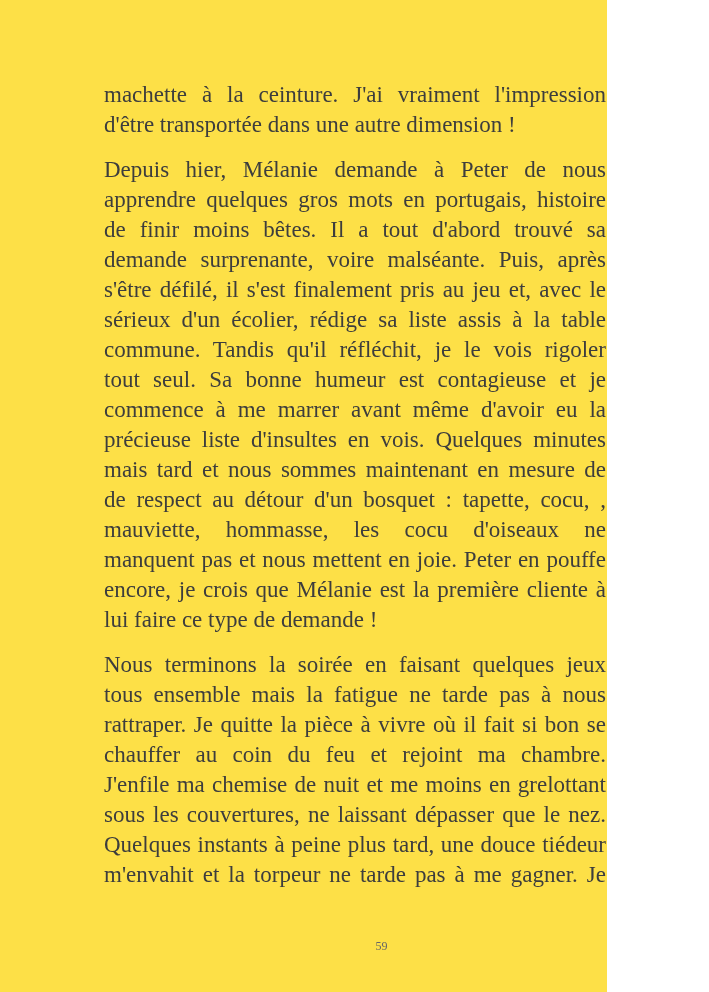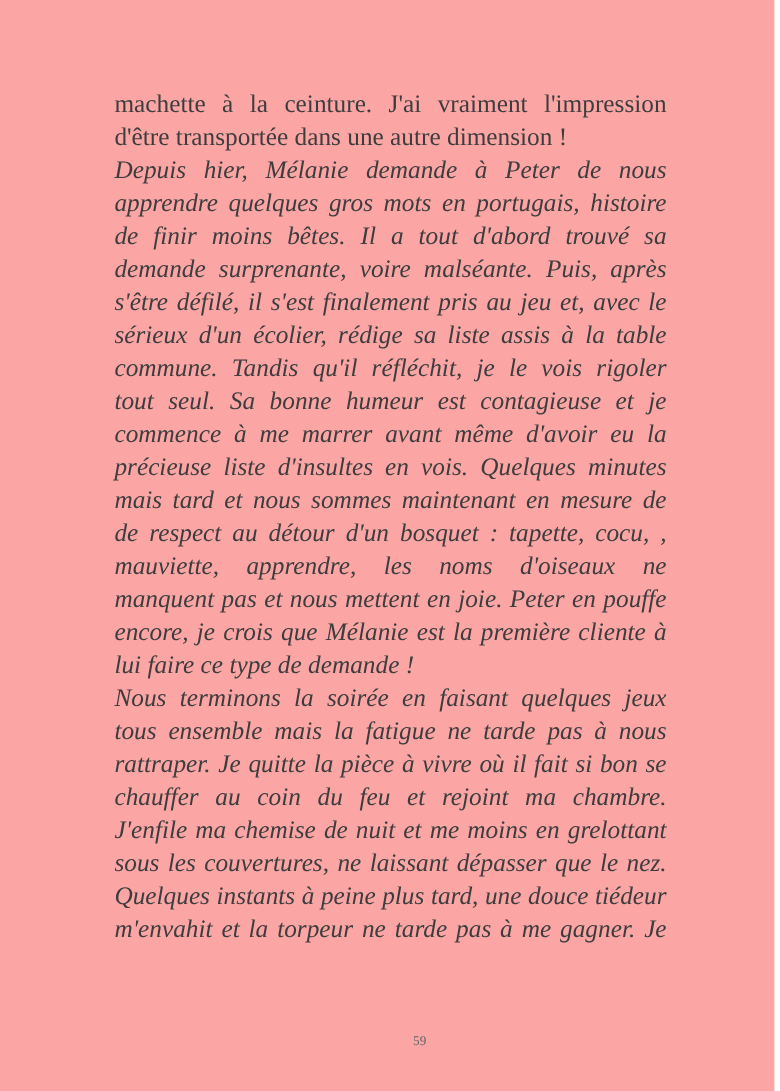--- a/index.html
+++ b/index.html
@@ -3,40 +3,40 @@
 <meta charset="utf-8">
 <title>Page 59</title>
 <style>
   html, body {
     margin: 0;
     padding: 0;
     background: #ffffff;
   }
   .page {
     position: relative;
-    width: 704px;
+    width: 607px;
     height: 992px;
-    background: #fca5a5;
+    background: #fde047;
     overflow: hidden;
     font-family: "Liberation Serif", "DejaVu Serif", serif;
   }
   .text-block {
     position: absolute;
     left: 104px;
     top: 80px;
     width: 502px;
     font-size: 23px;
     line-height: 30px;
     color: #3d3d3d;
   }
   .paragraph {
     margin: 0;
   }
   .paragraph + .paragraph {
-    font-style: italic;
+    margin-top: 15px;
   }
   .line {
     display: block;
     text-align: justify;
     text-align-last: justify;
   }
   .line.last {
     text-align-last: left;
   }
   .page-number {
@@ -66,21 +66,21 @@
         <span class="line">de finir moins bêtes. Il a tout d'abord trouvé sa</span>
         <span class="line">demande surprenante, voire malséante. Puis, après</span>
         <span class="line">s'être défilé, il s'est finalement pris au jeu et, avec le</span>
         <span class="line">sérieux d'un écolier, rédige sa liste assis à la table</span>
         <span class="line">commune. Tandis qu'il réfléchit, je le vois rigoler</span>
         <span class="line">tout seul. Sa bonne humeur est contagieuse et je</span>
         <span class="line">commence à me marrer avant même d'avoir eu la</span>
         <span class="line">précieuse liste d'insultes en vois. Quelques minutes</span>
         <span class="line">mais tard et nous sommes maintenant en mesure de</span>
         <span class="line">de respect au détour d'un bosquet : tapette, cocu, ,</span>
-        <span class="line">mauviette, apprendre, les noms d'oiseaux ne</span>
+        <span class="line">mauviette, hommasse, les cocu d'oiseaux ne</span>
         <span class="line">manquent pas et nous mettent en joie. Peter en pouffe</span>
         <span class="line">encore, je crois que Mélanie est la première cliente à</span>
         <span class="line last">lui faire ce type de demande !</span>
       </p>
       <p class="paragraph">
         <span class="line">Nous terminons la soirée en faisant quelques jeux</span>
         <span class="line">tous ensemble mais la fatigue ne tarde pas à nous</span>
         <span class="line">rattraper. Je quitte la pièce à vivre où il fait si bon se</span>
         <span class="line">chauffer au coin du feu et rejoint ma chambre.</span>
         <span class="line">J'enfile ma chemise de nuit et me moins en grelottant</span>

